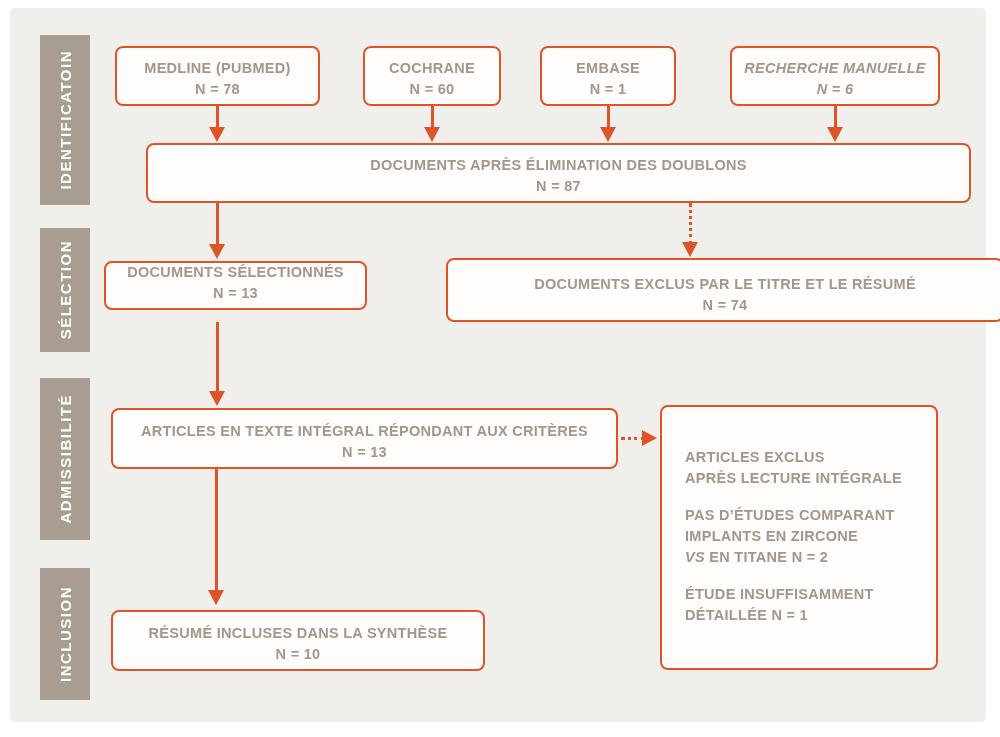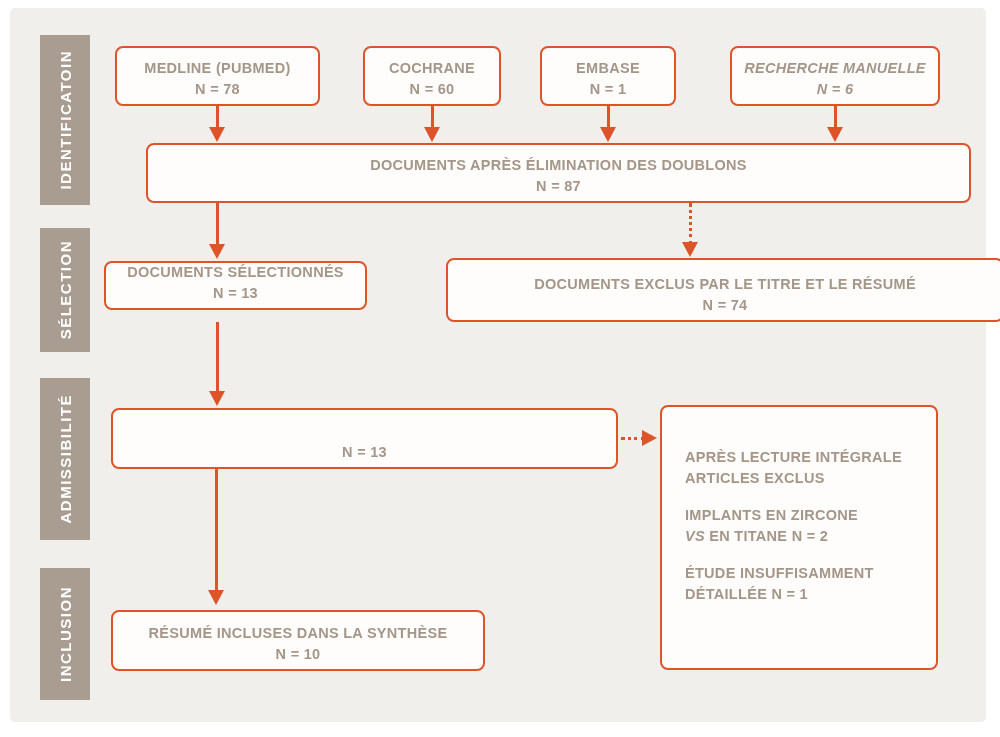--- a/index.html
+++ b/index.html
@@ -84,29 +84,31 @@
 <div class="box" style="left:104px;top:261px;width:263px;height:49px;">
   <div>DOCUMENTS SÉLECTIONNÉS</div>
   <div>N = 13</div>
 </div>
 <div class="box" style="left:446px;top:258px;width:558px;height:64px;">
   <div>DOCUMENTS EXCLUS PAR LE TITRE ET LE RÉSUMÉ</div>
   <div>N = 74</div>
 </div>
 
 <div class="box" style="left:111px;top:408px;width:507px;height:61px;">
+  <div>ARTICLES EN TEXTE INTÉGRAL RÉPONDANT AUX CRITÈRES</div>
   <div>N = 13</div>
 </div>
 
 <div class="box tall" style="left:660px;top:405px;width:278px;height:265px;">
   <div class="para">
+    <div>ARTICLES EXCLUS</div>
     <div>APRÈS LECTURE INTÉGRALE</div>
-    <div>ARTICLES EXCLUS</div>
   </div>
   <div class="para">
+    <div>PAS D’ÉTUDES COMPARANT</div>
     <div>IMPLANTS EN ZIRCONE</div>
     <div><i>VS</i><span> EN TITANE N = 2</span></div>
   </div>
   <div class="para">
     <div>ÉTUDE INSUFFISAMMENT</div>
     <div>DÉTAILLÉE N = 1</div>
   </div>
 </div>
 
 <div class="box" style="left:111px;top:610px;width:374px;height:61px;">

